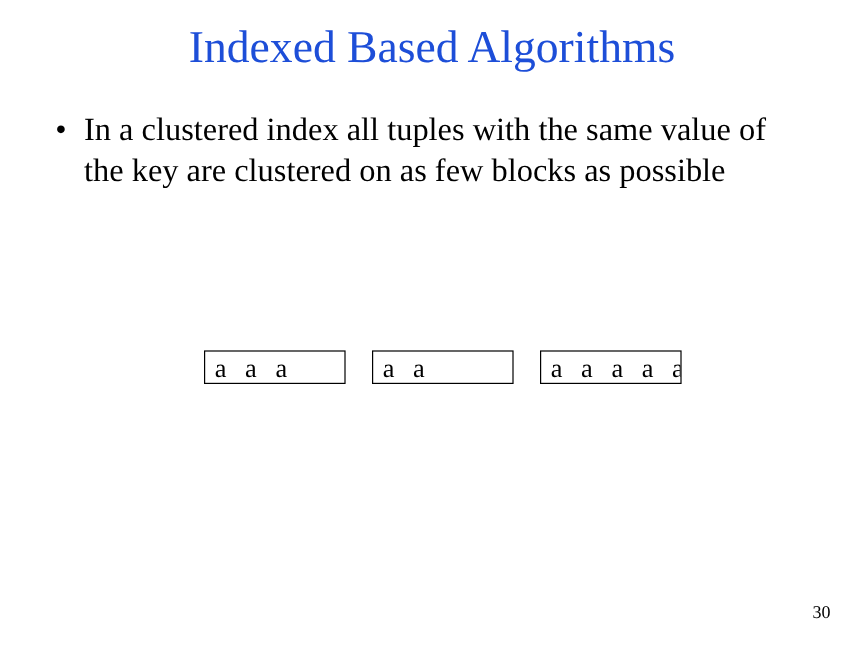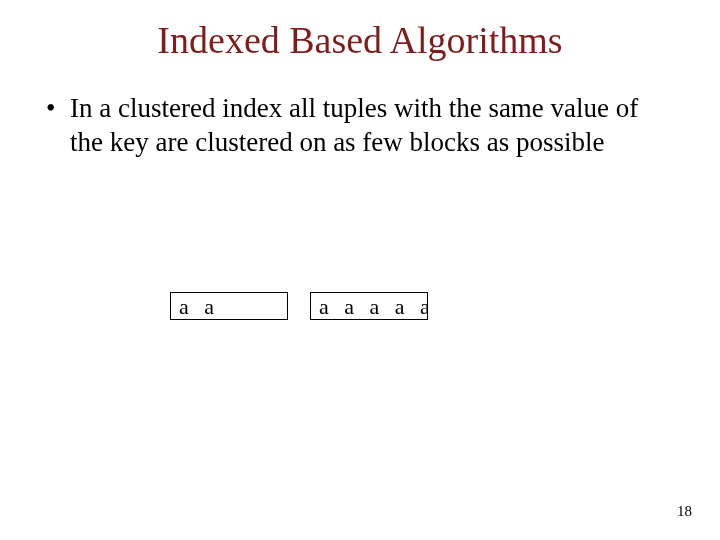--- a/index.html
+++ b/index.html
@@ -14,21 +14,21 @@
   }
   .slide {
     width: 720px;
     height: 540px;
     position: relative;
     box-sizing: border-box;
   }
   .title {
     text-align: center;
     font-size: 38px;
-    color: #7f1d1d;
+    color: #1d4ed8;
     padding-top: 18px;
     font-weight: normal;
   }
   .body {
     padding: 30px 50px 0 70px;
     font-size: 27px;
     line-height: 1.25;
   }
   .bullet-row {
     display: flex;
@@ -73,19 +73,20 @@
   <div class="title">Indexed Based Algorithms</div>
 
   <div class="body">
     <div class="bullet-row">
       <div class="bullet-dot">•</div>
       <div>In a clustered index all tuples with the same value of the key are clustered on as few blocks as possible</div>
     </div>
   </div>
 
   <div class="blocks">
+    <div class="block">a a a</div>
     <div class="block">a a</div>
     <div class="block">a a a a a</div>
   </div>
 
-  <div class="pagenum">18</div>
+  <div class="pagenum">30</div>
 
 </div>
 
 </body></html>

